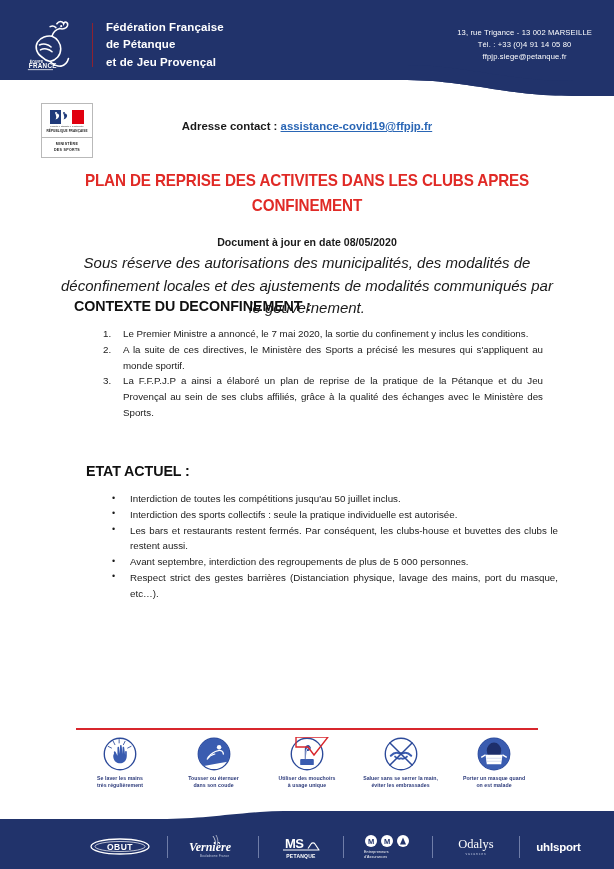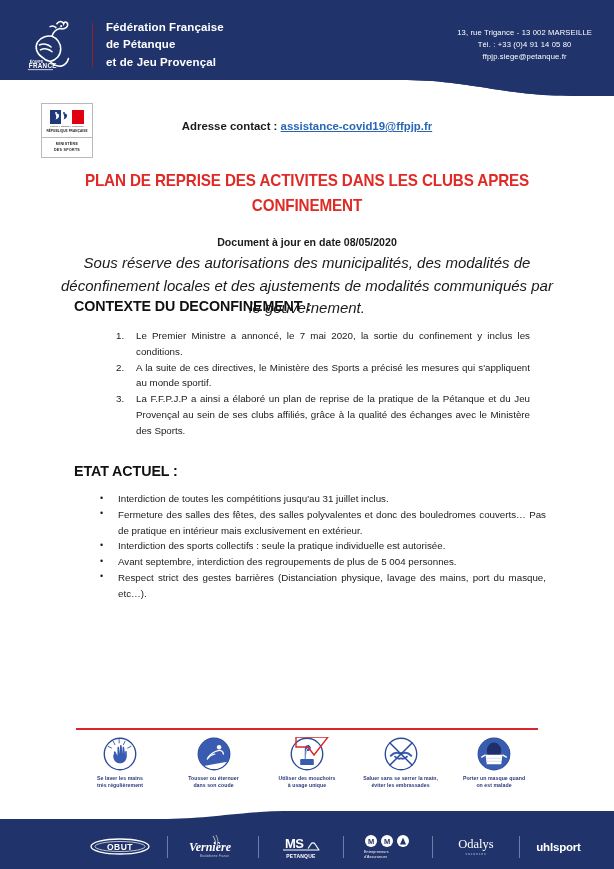--- a/index.html
+++ b/index.html
@@ -192,21 +192,21 @@
     color: #111111;
     font-size: 15.2px;
     font-weight: bold;
     letter-spacing: -0.1px;
     font-family: "Liberation Sans Narrow", "Liberation Sans", sans-serif;
     transform: scaleX(0.94);
     transform-origin: left top;
     margin-bottom: 12px;
   }
   ol.numbered {
-    margin: 14px;
+    margin: 1px;
     padding: 0 0 0 48px;
     list-style: none;
     counter-reset: item;
   }
   ol.numbered > li {
     position: relative;
     font-size: 9.75px;
     line-height: 1.62;
     color: #1a1a1a;
     text-align: justify;
@@ -425,27 +425,27 @@
 
 <div class="section" style="top:297px;">
   <div class="section-heading">CONTEXTE DU DECONFINEMENT :</div>
   <ol class="numbered">
     <li>Le Premier Ministre a annoncé, le 7 mai 2020, la sortie du confinement y inclus les conditions.</li>
     <li>A la suite de ces directives, le Ministère des Sports a précisé les mesures qui s'appliquent au monde sportif.</li>
     <li>La F.F.P.J.P a ainsi a élaboré un plan de reprise de la pratique de la Pétanque et du Jeu Provençal au sein de ses clubs affiliés, grâce à la qualité des échanges avec le Ministère des Sports.</li>
   </ol>
 </div>
 
-<div class="section" style="top:462px;">
+<div class="section" style="top:462px;margin-left:12px;">
   <div class="section-heading">ETAT ACTUEL :</div>
   <ul class="bullets">
-    <li class="no-justify">Interdiction de toutes les compétitions jusqu'au 31 juillet inclus.</li>
-    <li>Fermeture des salles des fêtes, des salles polyvalentes et donc des bouledromes couverts… Pas de pratique en intérieur mais exclusivement en extérieur.</li>
+    <li class="no-justify">Interdiction de toutes les compétitions jusqu'au 50 juillet inclus.</li>
     <li class="no-justify">Interdiction des sports collectifs : seule la pratique individuelle est autorisée.</li>
-    <li class="no-justify">Avant septembre, interdiction des regroupements de plus de 5 004 personnes.</li>
+    <li>Les bars et restaurants restent fermés. Par conséquent, les clubs-house et buvettes des clubs le restent aussi.</li>
+    <li class="no-justify">Avant septembre, interdiction des regroupements de plus de 5 000 personnes.</li>
     <li>Respect strict des gestes barrières (Distanciation physique, lavage des mains, port du masque, etc…).</li>
   </ul>
 </div>
 
 <div class="gestes">
   <div class="gestes-rule"></div>
   <svg class="gestes-arrow" viewBox="0 0 36 20">
     <path d="M2,0 L34,0 L20,18 L14,10 L2,10 Z" fill="none" stroke="#d8262c" stroke-width="1.4"></path>
   </svg>
 

